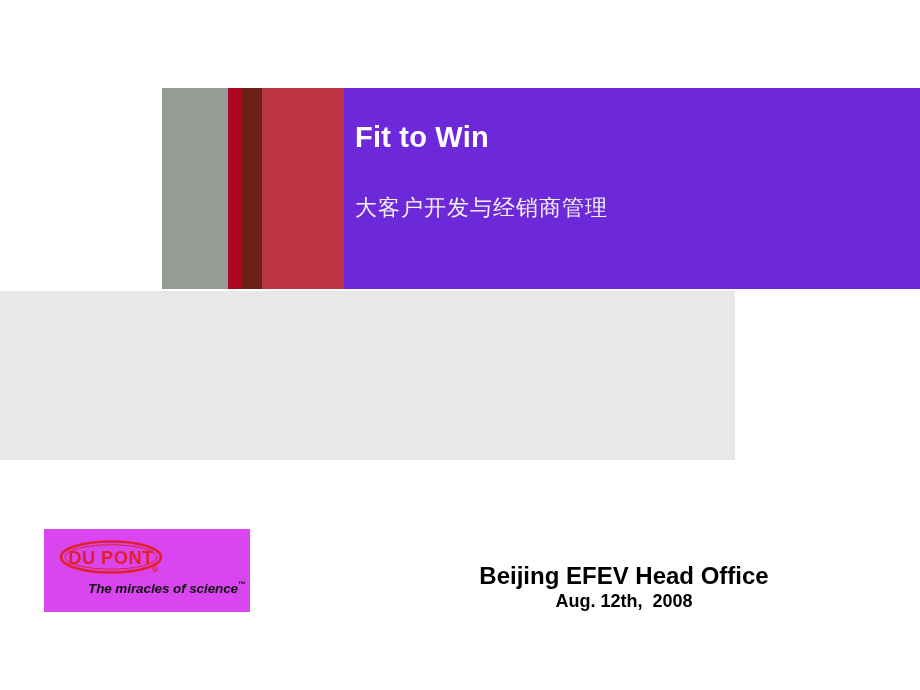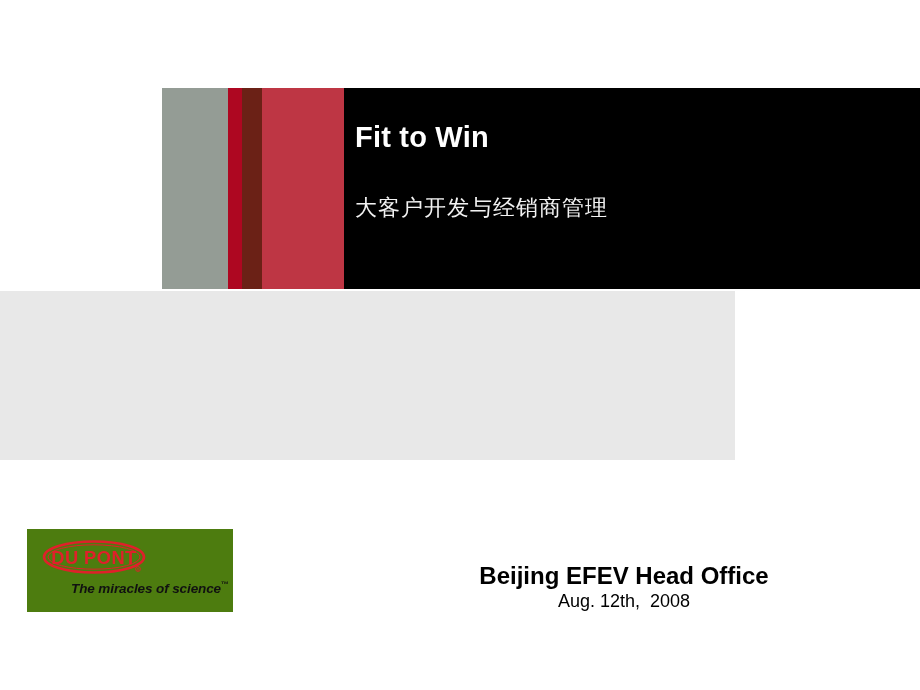--- a/index.html
+++ b/index.html
@@ -17,21 +17,21 @@
     left:0; top:291px;
     width:735px; height:169px;
     background:#e8e8e8;
   }
 
   
   .header-band {
     position:absolute;
     left:162px; top:88px;
     width:758px; height:201px;
-    background:#000000;
+    background:#6d28d9;
   }
   .accent-sage {
     position:absolute; left:0; top:0;
     width:66px; height:100%;
     background:#949c95;
   }
   .accent-crimson {
     position:absolute; left:66px; top:0;
     width:14px; height:100%;
     background:#ae0721;
@@ -67,23 +67,23 @@
     font-size:22px;
     font-weight:normal;
     color:#f2f2f2;
     letter-spacing:1px;
     white-space:nowrap;
   }
 
   
   .logo-box {
     position:absolute;
-    left:27px; top:529px;
+    left:44px; top:529px;
     width:206px; height:83px;
-    background:#4d7c0f;
+    background:#d946ef;
   }
   .logo-oval-wrap {
     position:absolute;
     left:14px; top:8px;
     width:106px; height:40px;
   }
   .logo-oval-wrap svg { display:block; }
   .logo-tagline {
     position:absolute;
     left:44px; top:51px;
@@ -110,21 +110,21 @@
   }
   .footer-line1 {
     font-size:24px;
     font-weight:bold;
     color:#000000;
     line-height:26px;
     white-space:pre;
   }
   .footer-line2 {
     font-size:18px;
-    font-weight:normal;
+    font-weight:bold;
     color:#000000;
     line-height:25px;
     white-space:pre;
   }
 </style>
 </head>
 <body>
 
 <div class="slide">
 

